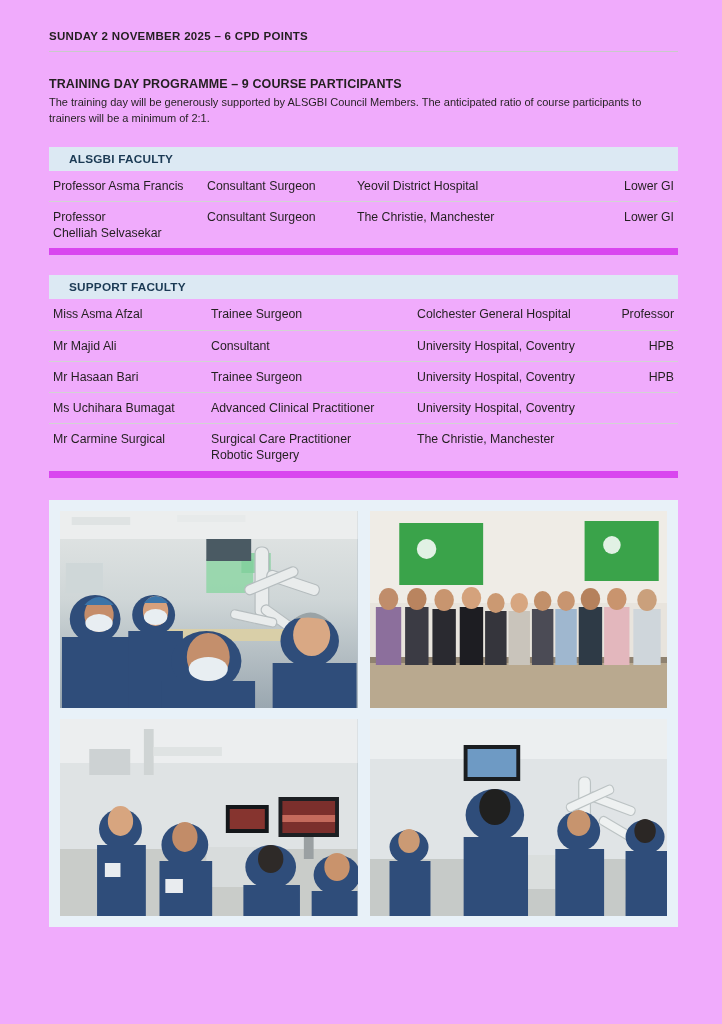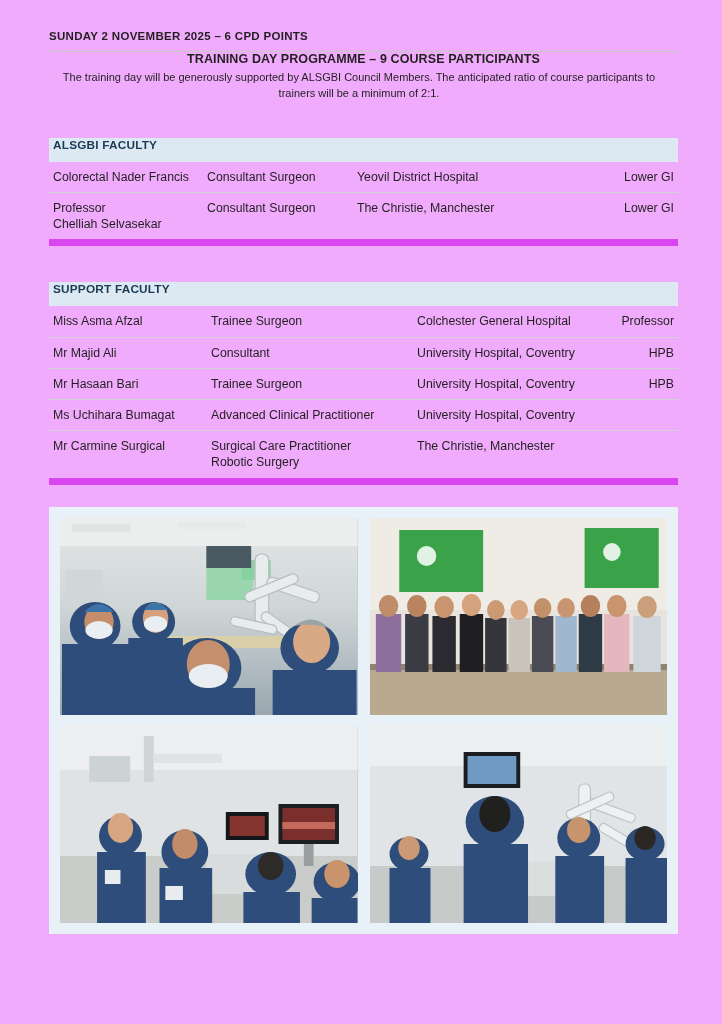--- a/index.html
+++ b/index.html
@@ -36,41 +36,42 @@
     font-weight: bold;
     letter-spacing: 0.3px;
     color: #231f20;
     padding-bottom: 9px;
     border-bottom: 1px solid #c9c9c9;
     text-transform: uppercase;
   }
 
   
   .intro {
-    text-align: center;
+    margin-top: 25px;
   }
   .intro-title {
     font-size: 12.5px;
     font-weight: bold;
     letter-spacing: 0.1px;
     margin-bottom: 3px;
   }
   .intro-body {
     font-size: 11px;
     line-height: 16.4px;
     max-width: 620px;
   }
 
   
   .section-bar {
-    margin-top: 36px;
+    margin-top: 20px;
     background: #dce9f3;
     height: 24px;
     display: flex;
-    padding-left: 4px;
+    align-items: center;
+    padding-left: 20px;
   }
   .section-bar-title {
     font-size: 11.8px;
     font-weight: bold;
     letter-spacing: 0.2px;
     color: #1b3a54;
   }
 
   
   table.faculty {
@@ -134,21 +135,21 @@
       <div class="intro-body">The training day will be generously supported by ALSGBI Council Members. The anticipated ratio of course participants to trainers will be a minimum of 2:1.</div>
     </div>
 
     <div class="section-bar">
       <span class="section-bar-title">ALSGBI FACULTY</span>
     </div>
     <table class="faculty t1">
       <tbody>
       <tr>
         <td class="c-name">
-          <span class="nowrap">Colorectal Nader Francis</span>
+          <span class="nowrap">Professor Asma Francis</span>
         </td>
         <td class="c-role">Consultant Surgeon</td>
         <td class="c-place">Yeovil District Hospital</td>
         <td class="c-spec">Lower GI</td>
       </tr>
       <tr>
         <td class="c-name">
           <span>Professor</span><br>
           <span>Chelliah Selvasekar</span>
         </td>

